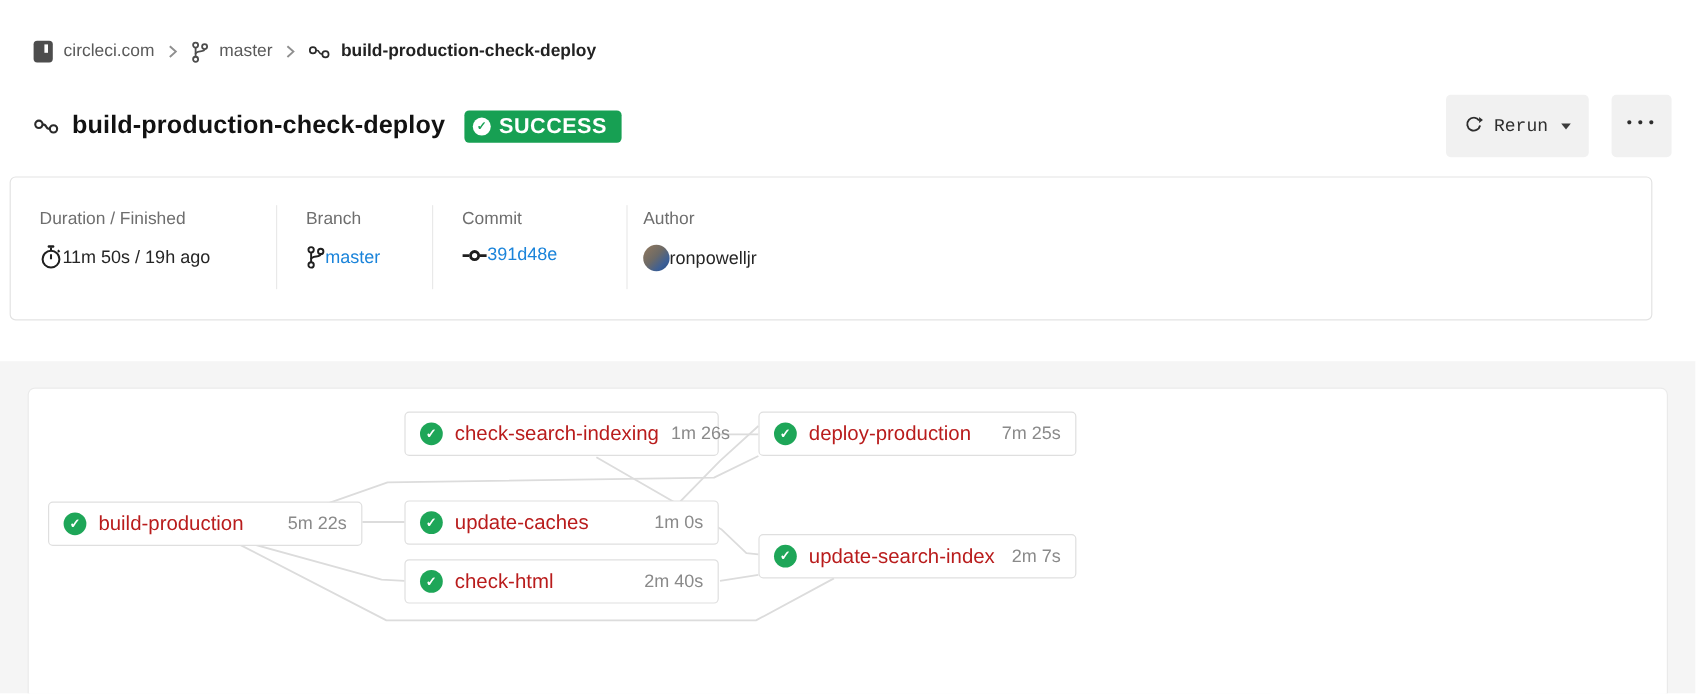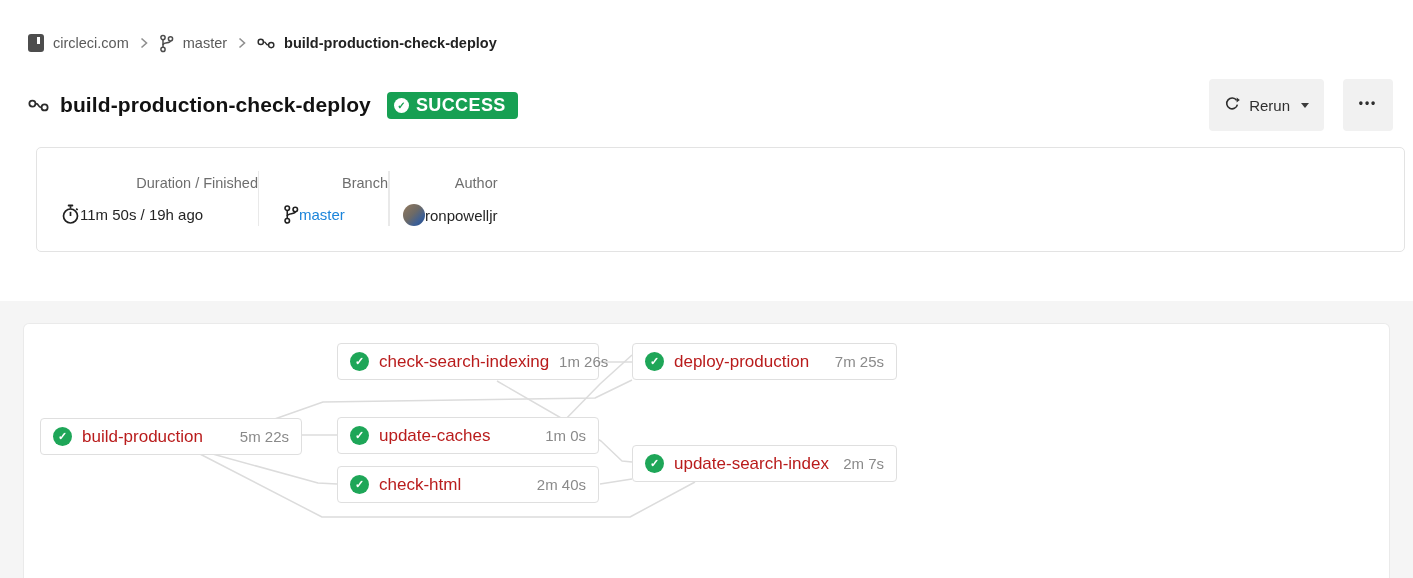--- a/index.html
+++ b/index.html
@@ -21,29 +21,29 @@
     display:flex; align-items:center; }
   .page-title { font-size:21px; font-weight:700; color:#121212; margin-left:11px; letter-spacing:.1px; }
   .status-badge { display:flex; align-items:center; gap:7px; margin-left:16px;
     height:27px; padding:0 12px 0 7px; border-radius:4px; background:#17a053; }
   .badge-check { width:15px; height:15px; border-radius:50%; background:#fff; color:#17a053;
     font-size:10px; font-weight:700; display:flex; align-items:center; justify-content:center; }
   .status-badge span.txt { color:#fff; font-size:18px; font-weight:700; letter-spacing:.4px; }
   .title-actions { margin-left:auto; display:flex; gap:19px; }
   .btn { display:flex; align-items:center; justify-content:center; height:52px;
     background:#f1f1f1; border:none; border-radius:4px; cursor:pointer;
-    font-family:Liberation Sans, sans-serif; font-size:15px; color:#2e2e2e; }
+    font-family:Liberation Mono, monospace; font-size:15px; color:#2e2e2e; }
   .btn-rerun { padding:0 15px; gap:9px; }
   .caret-down { width:0; height:0; border-left:4.5px solid transparent;
     border-right:4.5px solid transparent; border-top:5px solid #3c3c3c; margin-left:2px; }
   .btn-more { width:50px; font-weight:700; letter-spacing:2px; font-size:12px; padding-bottom:4px; }
 
   
-  .summary-card { position:absolute; top:147px; left:36px; width:1369px; height:105px;
-    background:#fff; border:1px solid #e3e3e3; border-radius:5px; display:flex;text-align:right; }
+  .summary-card { position:absolute; top:147px; left:8px; width:1369px; height:120px;
+    background:#fff; border:1px solid #e3e3e3; border-radius:5px; display:flex; }
   .sum-col { padding:27px 0 0 24px; }
   .sum-col.c1 { width:221px; } .sum-col.c2 { width:129px; } .sum-col.c3 { width:161px; }
   .sum-col.c4 { padding-left:13px; }
   .sum-divider { width:1px; background:#e9e9e9; margin:23px 0 25px; }
   .sum-label { font-size:14.5px; color:#6e6e6e; margin-bottom:13px; }
   .sum-value { display:flex; align-items:center; gap:0; font-size:15px; font-weight:400; color:#252525; }
   .link { color:#1b84da; cursor:pointer; }
   .avatar { width:22px; height:22px; border-radius:50%;
     background:linear-gradient(135deg,#93795d 0%,#6d6a66 45%,#3c5f96 75%,#274a80 100%); }
 
@@ -160,20 +160,31 @@
               <circle cx="4" cy="15.4" r="2.1"></circle>
               <circle cx="11.5" cy="4.8" r="2.1"></circle>
             <line x1="4" y1="5.8" x2="4" y2="13.3"></line>
             <path d="M4 11 C4 8 11.5 9.6 11.5 7"></path>
           </g>
         </svg>
         <span class="link">master</span>
       </div>
     </div>
     <div class="sum-divider"></div>
+    <div class="sum-col c3">
+      <div class="sum-label">Commit</div>
+      <div class="sum-value">
+        <svg class="ic" width="21" height="12" viewBox="0 0 21 12">
+          <line x1="0.5" y1="6" x2="6" y2="6" stroke="#1f1f1f" stroke-width="2.4"></line>
+          <line x1="15" y1="6" x2="20.5" y2="6" stroke="#1f1f1f" stroke-width="2.4"></line>
+          <circle cx="10.5" cy="6" r="3.4" fill="none" stroke="#1f1f1f" stroke-width="2.4"></circle>
+        </svg>
+        <span class="link">391d48e</span>
+      </div>
+    </div>
     <div class="sum-divider"></div>
     <div class="sum-col c4">
       <div class="sum-label">Author</div>
       <div class="sum-value">
         <span class="avatar"></span>
         <span>ronpowelljr</span>
       </div>
     </div>
   </section>
 

